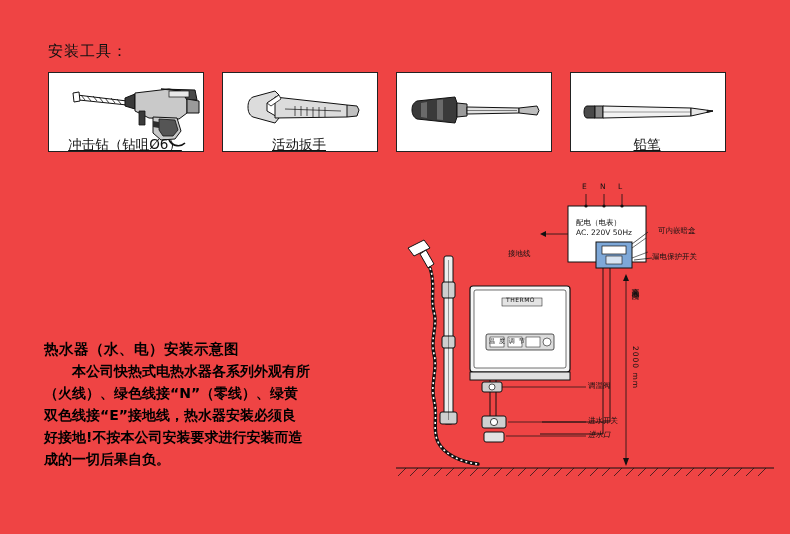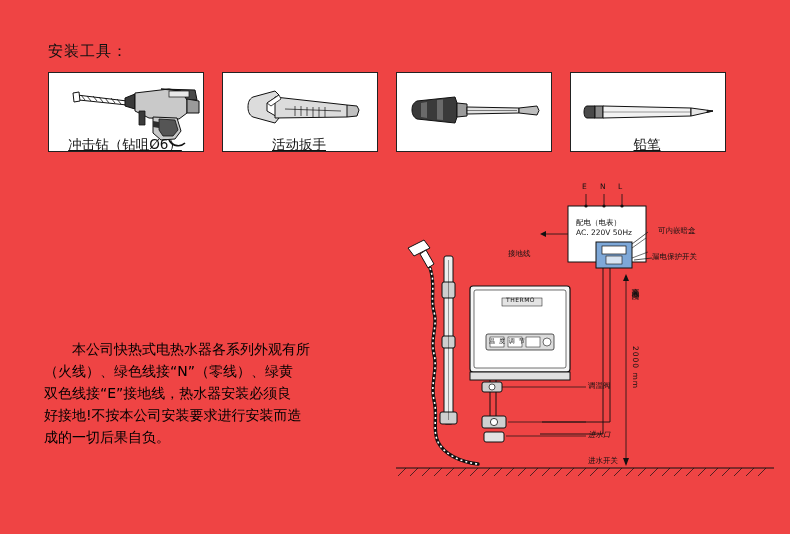--- a/index.html
+++ b/index.html
@@ -64,21 +64,21 @@
     line-height: 22px;
     color: #000;
   }
   #desc-title {
     font-weight: bold;
     font-size: 14.5px;
     letter-spacing: 0.5px;
   }
   .desc-p {
     text-indent: 2em;
-    font-weight: normal;
+    font-weight: bold;
     margin: 0;
   }
   .desc-p.cont { text-indent: 0; }
 
   
   #diagram {
     left: 390px;
     top: 186px;
     width: 390px;
     height: 300px;
@@ -178,20 +178,21 @@
       <path d="M32 33 L120 35 L120 43 L32 45 Z" fill="#f2f2f2" stroke="#111" stroke-width="1"></path>
       <line x1="32" y1="39" x2="120" y2="39" stroke="#111" stroke-width="0.4"></line>
 
       <path d="M120 35 L142 38 L120 43 Z" fill="#e6e6e6" stroke="#111" stroke-width="1"></path>
       <path d="M136 37.3 L142 38 L136 39.6 Z" fill="#222" stroke="#111" stroke-width="0.6"></path>
     </svg>
   </div>
   <div class="tool-caption" id="cap4">铅笔</div>
 
   <div class="abs" id="desc-block">
+    <div id="desc-title">热水器（水、电）安装示意图</div>
     <p class="desc-p">本公司快热式电热水器各系列外观有所</p>
     <p class="desc-p cont">（火线）、绿色线接“N”（零线）、绿黄</p>
     <p class="desc-p cont">双色线接“E”接地线，热水器安装必须良</p>
     <p class="desc-p cont">好接地!不按本公司安装要求进行安装而造</p>
     <p class="desc-p cont">成的一切后果自负。</p>
   </div>
 
   <div class="abs" id="diagram">
     <svg width="390" height="300" viewBox="0 0 390 300">
 
@@ -322,20 +323,20 @@
     <div class="lbl" style="left:186px; top:42px;">AC. 220V 50Hz</div>
 
     <div class="lbl" style="left:118px; top:42px;margin-top:21px;">接地线</div>
     <div class="lbl" style="left:268px; top:40px;">可内嵌暗盒</div>
     <div class="lbl" style="left:262px; top:66px;font-family:Liberation Mono, monospace;">漏电保护开关</div>
 
     <div class="vlbl" style="left:240px; top:96px;">离地面高度</div>
     <div class="vlbl" style="left:240px; top:160px;">2000 mm</div>
 
     <div class="lbl" style="left:198px; top:195px;">调温阀</div>
-    <div class="lbl" style="left:198px; top:230px;margin-top:40px;">进水开关</div>
+    <div class="lbl" style="left:198px; top:230px;">进水开关</div>
     <div class="lbl" style="left:198px; top:244px;font-style:italic;">进水口</div>
 
     <div class="lbl" style="left:116px; top:109px; font-size:6px; letter-spacing:0.5px;">THERMO</div>
     <div class="lbl" style="left:99px; top:150px; font-size:6px; letter-spacing:1px;">温 度 调 节</div>
   </div>
 
 </div>
 
 </body></html>

